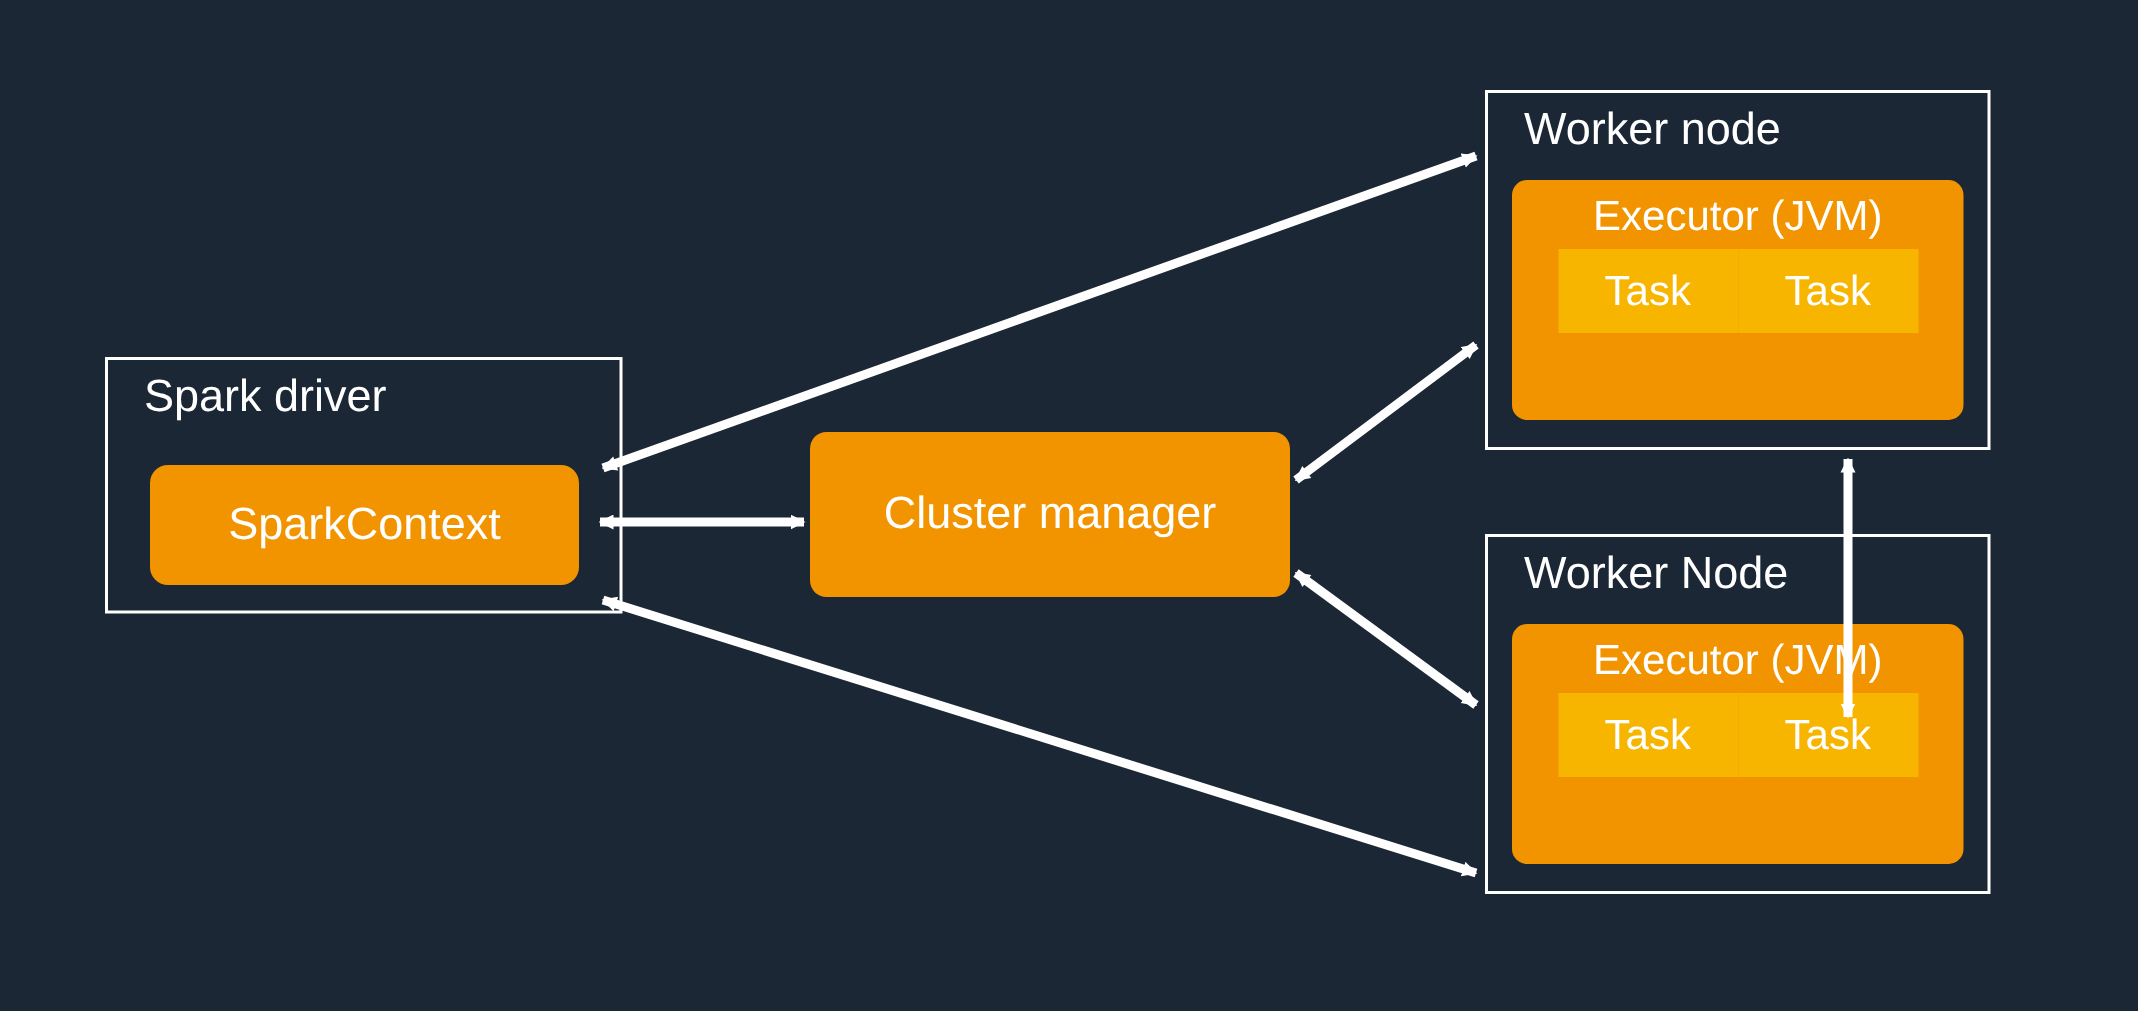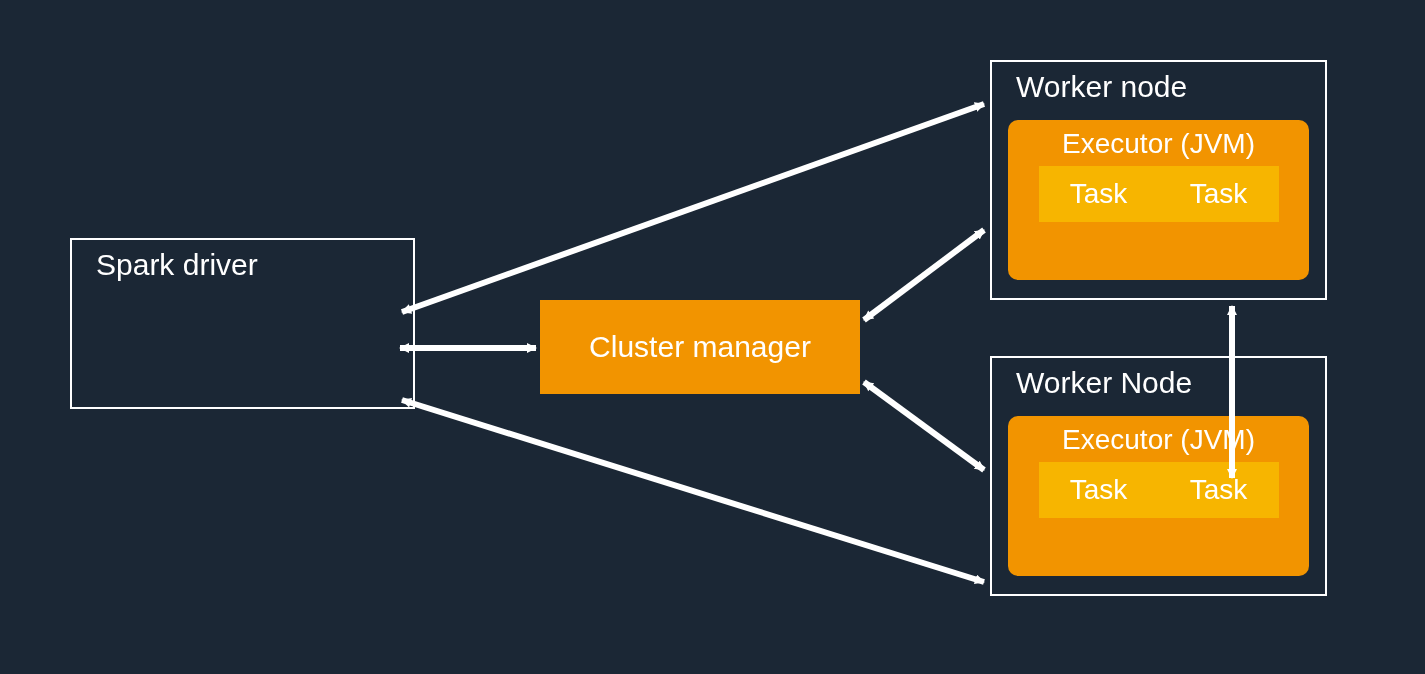--- a/index.html
+++ b/index.html
@@ -14,23 +14,26 @@
   .task{background:#f7b500;color:#fff;font-size:28px;width:120px;height:56px;display:flex;align-items:center;justify-content:center}
   svg.arrows{position:absolute;left:0;top:0;width:1425px;height:674px;pointer-events:none}
 </style>
 </head>
 <body>
 
 <div class="canvas">
 
   <div class="panel" style="left:70px;top:238px;width:345px;height:171px;">
     <div class="panel-title">Spark driver</div>
+    <div class="box-primary rounded" style="left:28px;top:70px;width:286px;height:80px;">
+      <span>SparkContext</span>
+    </div>
   </div>
 
-  <div class="box-primary" style="left:540px;top:300px;width:320px;height:94px;">
+  <div class="box-primary" style="left:540px;top:288px;width:320px;height:110px;border-radius:11px;">
     <span>Cluster manager</span>
   </div>
 
   <div class="panel" style="left:990px;top:60px;width:337px;height:240px;">
     <div class="panel-title">Worker node</div>
     <div class="box-exec" style="left:16px;top:58px;width:301px;height:160px;">
       <div class="exec-title">Executor (JVM)</div>
       <div class="task-row">
         <div class="task">Task</div>
         <div class="task">Task</div>

